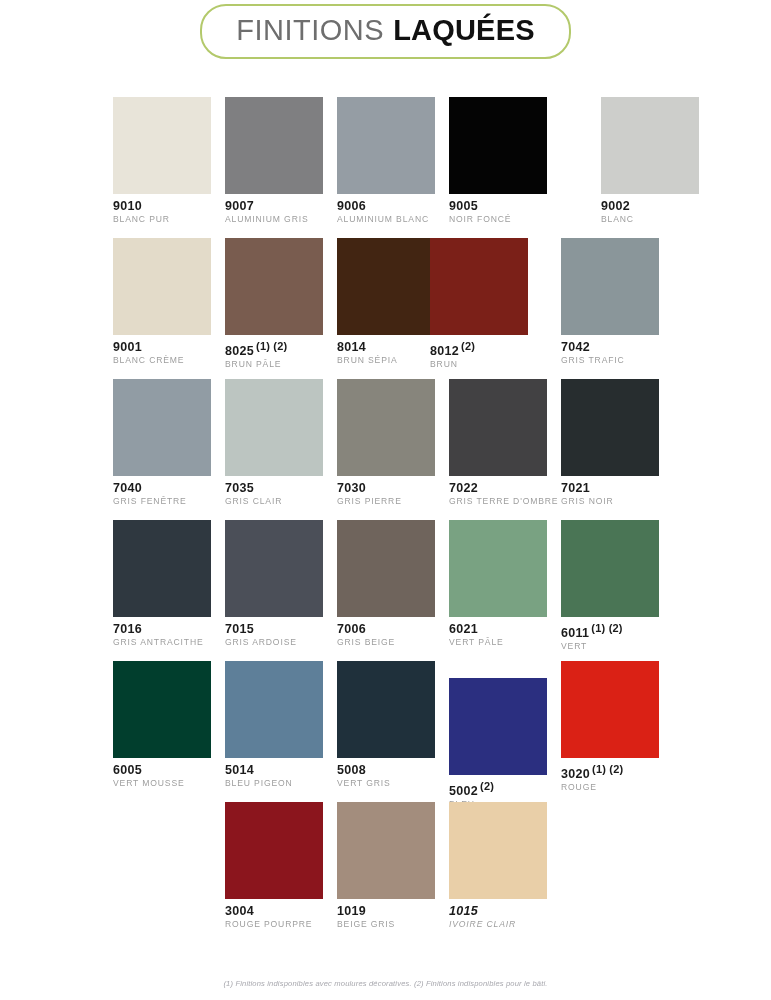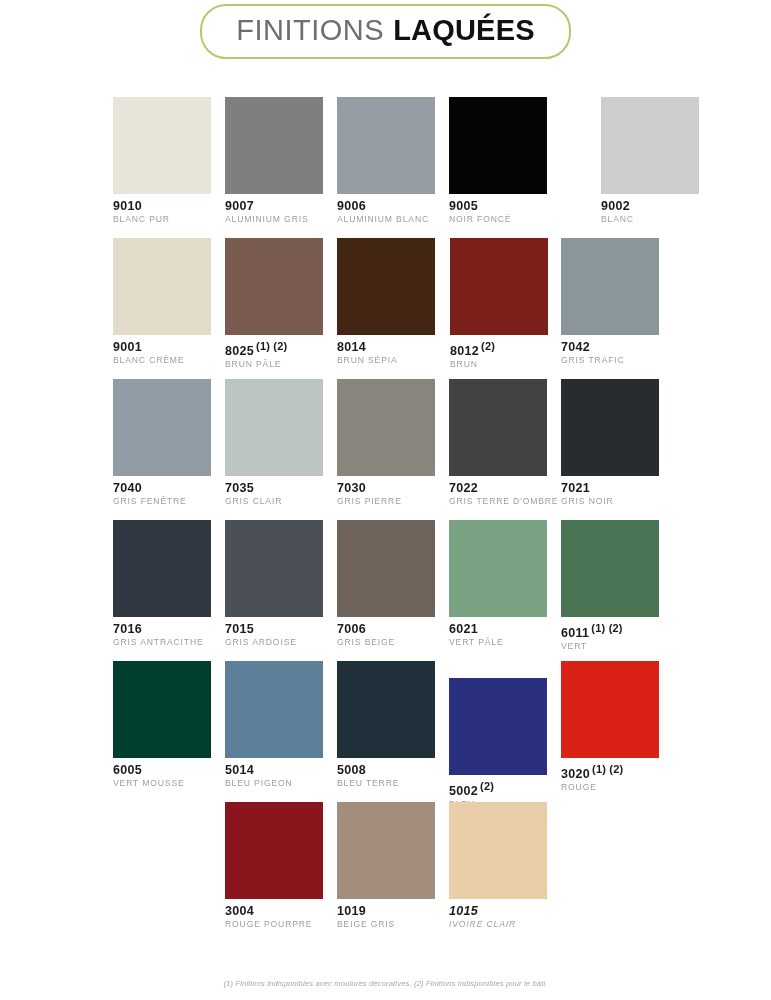--- a/index.html
+++ b/index.html
@@ -154,21 +154,21 @@
         <div class="cell" style="left: 112px;">
           <div class="swatch" style="background: rgb(121, 92, 79);"></div>
           <div class="code">8025<span class="sup">(1) (2)</span></div>
           <div class="name">BRUN PÂLE</div>
         </div>
         <div class="cell" style="left: 224px;">
           <div class="swatch" style="background: rgb(66, 37, 18);"></div>
           <div class="code">8014</div>
           <div class="name">BRUN SÉPIA</div>
         </div>
-        <div class="cell" style="left: 337px;">
+        <div class="cell" style="left: 317px;">
           <div class="swatch" style="background: rgb(123, 32, 24);"></div>
           <div class="code">8012<span class="sup">(2)</span></div>
           <div class="name">BRUN</div>
         </div>
         <div class="cell" style="left: 448px;">
           <div class="swatch" style="background: rgb(138, 150, 154);"></div>
           <div class="code">7042</div>
           <div class="name">GRIS TRAFIC</div>
         </div>
       </div>
@@ -233,21 +233,21 @@
           <div class="name">VERT MOUSSE</div>
         </div>
         <div class="cell" style="left: 112px;">
           <div class="swatch" style="background: rgb(94, 127, 153);"></div>
           <div class="code">5014</div>
           <div class="name">BLEU PIGEON</div>
         </div>
         <div class="cell" style="left: 224px;">
           <div class="swatch" style="background: rgb(31, 48, 59);"></div>
           <div class="code">5008</div>
-          <div class="name">BLEU TERRE</div>
+          <div class="name">VERT GRIS</div>
         </div>
         <div class="cell" style="left: 336px; margin-top: 17px;">
           <div class="swatch" style="background: rgb(43, 47, 128);"></div>
           <div class="code">5002<span class="sup">(2)</span></div>
           <div class="name">BLEU</div>
         </div>
         <div class="cell" style="left: 448px;">
           <div class="swatch" style="background: rgb(218, 33, 21);"></div>
           <div class="code">3020<span class="sup">(1) (2)</span></div>
           <div class="name">ROUGE</div>

